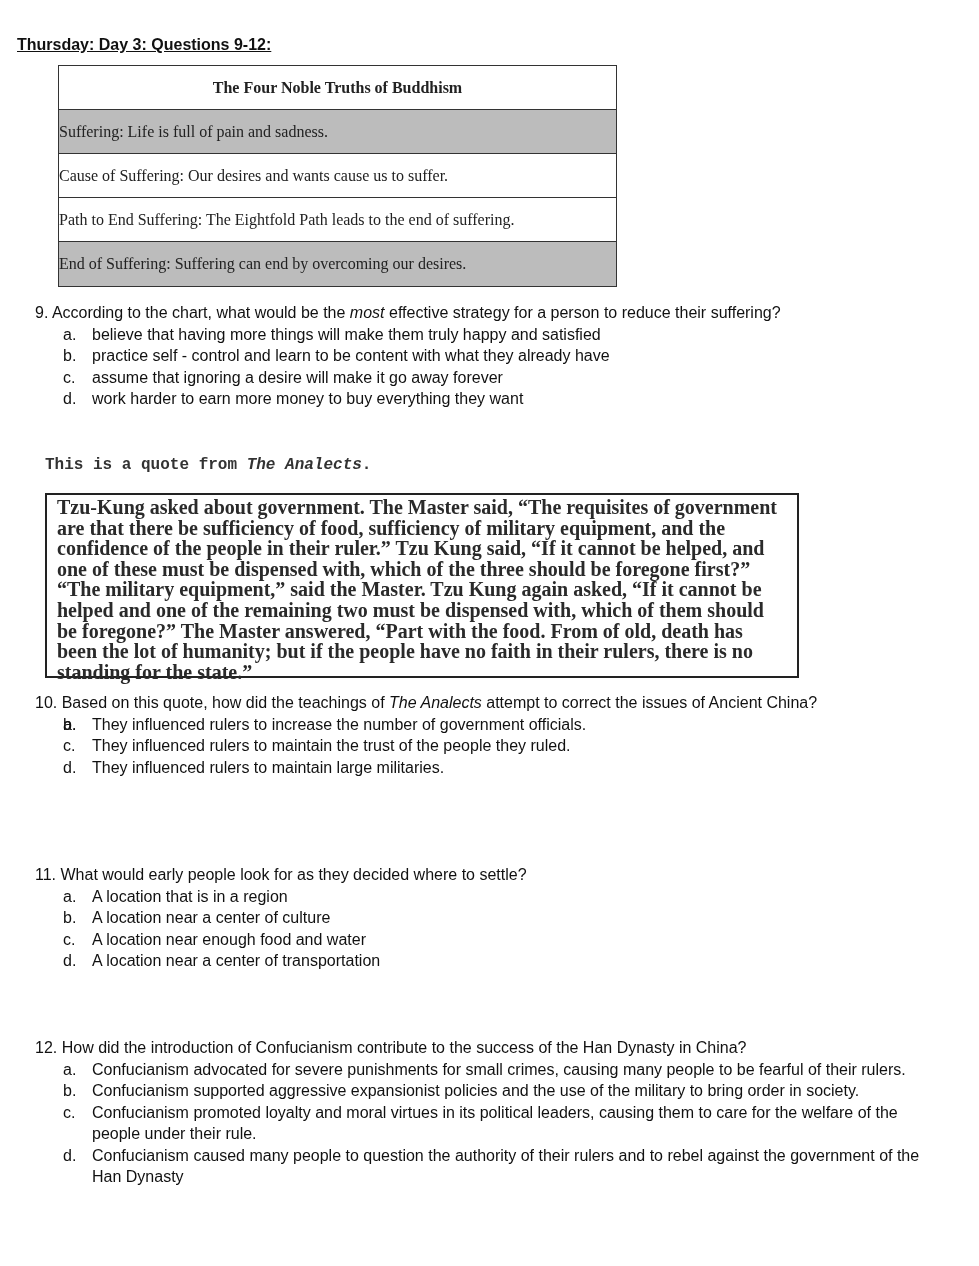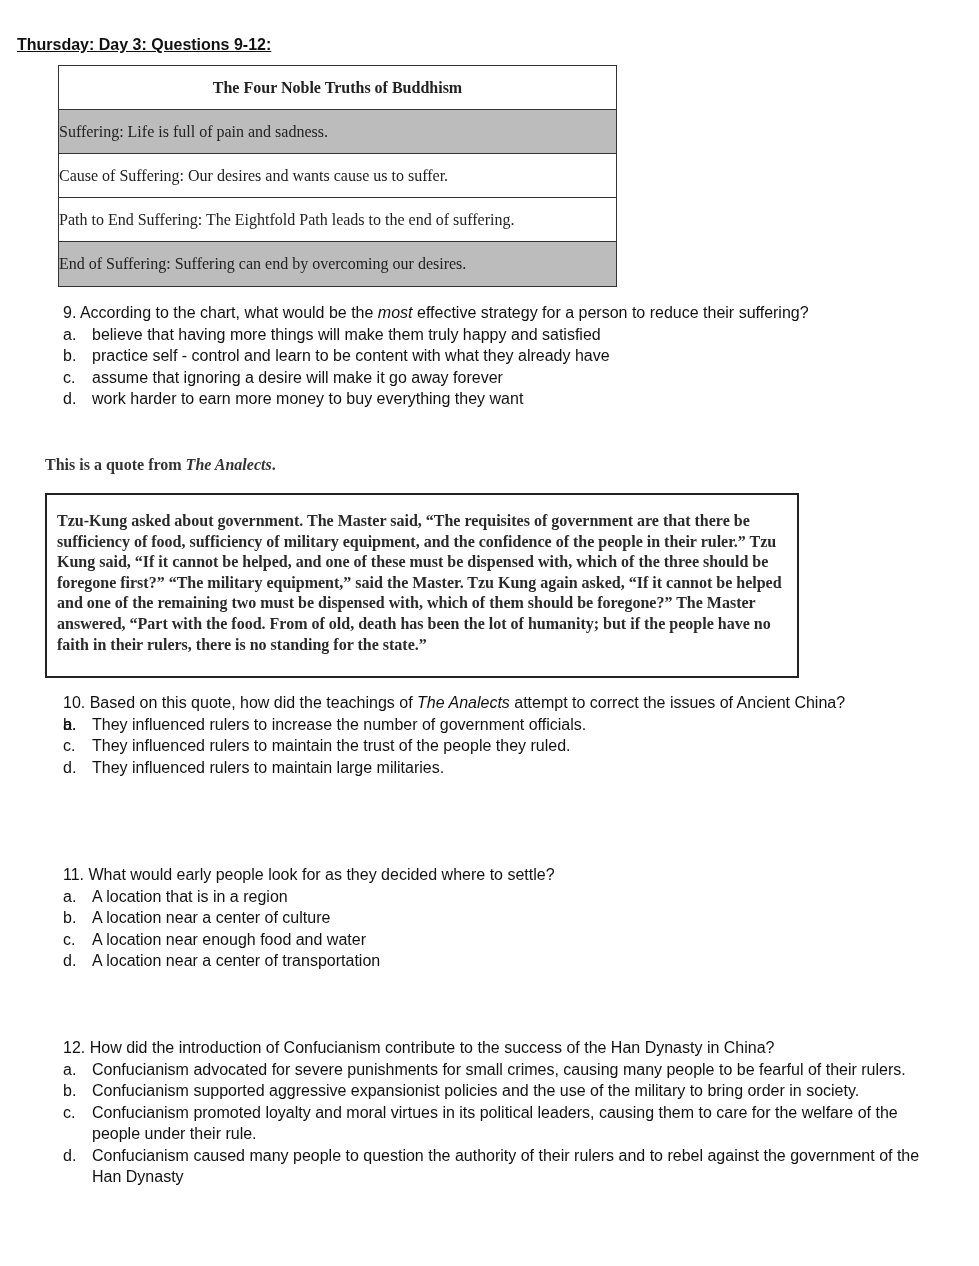--- a/index.html
+++ b/index.html
@@ -23,35 +23,35 @@
   }
   .truths-table .row:last-child { border-bottom: none; }
   .truths-table .row.title {
     justify-content: center; padding-left: 0; font-weight: bold; font-size: 16px;
   }
   .truths-table .row.shaded { background: #bcbcbc; }
 
   .question {
     position: absolute; left: 35px; font-size: 16px; line-height: 21.5px;
   }
-  .question .stem { white-space: nowrap; margin-left: 28px; }
+  .question .stem { white-space: nowrap; }
   .options { list-style: none; margin: 0; padding: 0; }
   .options li { position: relative; padding-left: 57px; }
   .options li .letter { position: absolute; left: 28px; }
   .q12 .options li { width: 840px; }
 
   .quote-intro {
     position: absolute; left: 45px; top: 456px;
-    font-family: Liberation Serif, serif; font-weight: bold; font-size: 16px; color: #333;
+    font-family: Liberation Mono, monospace; font-weight: bold; font-size: 16px; color: #333;
   }
   .quote-box {
     position: absolute; left: 45px; top: 493px; width: 754px; height: 185px;
     box-sizing: border-box; border: 2px solid #222; border-bottom-width: 2px;
-    padding: 16px 10px 0 10px;
-    font-family: "Liberation Serif", serif; font-weight: bold; font-size: 16px;
+    padding: 2px 10px 0 10px;
+    font-family: "Liberation Serif", serif; font-weight: bold; font-size: 20px;
     line-height: 20.6px; color: #2a2a2a;
   }
 </style>
 </head>
 <body>
 
 <div class="heading">Thursday: Day 3:  Questions 9-12:</div>
 
 <div class="truths-table">
   <div class="row title">The Four Noble Truths of Buddhism</div>

